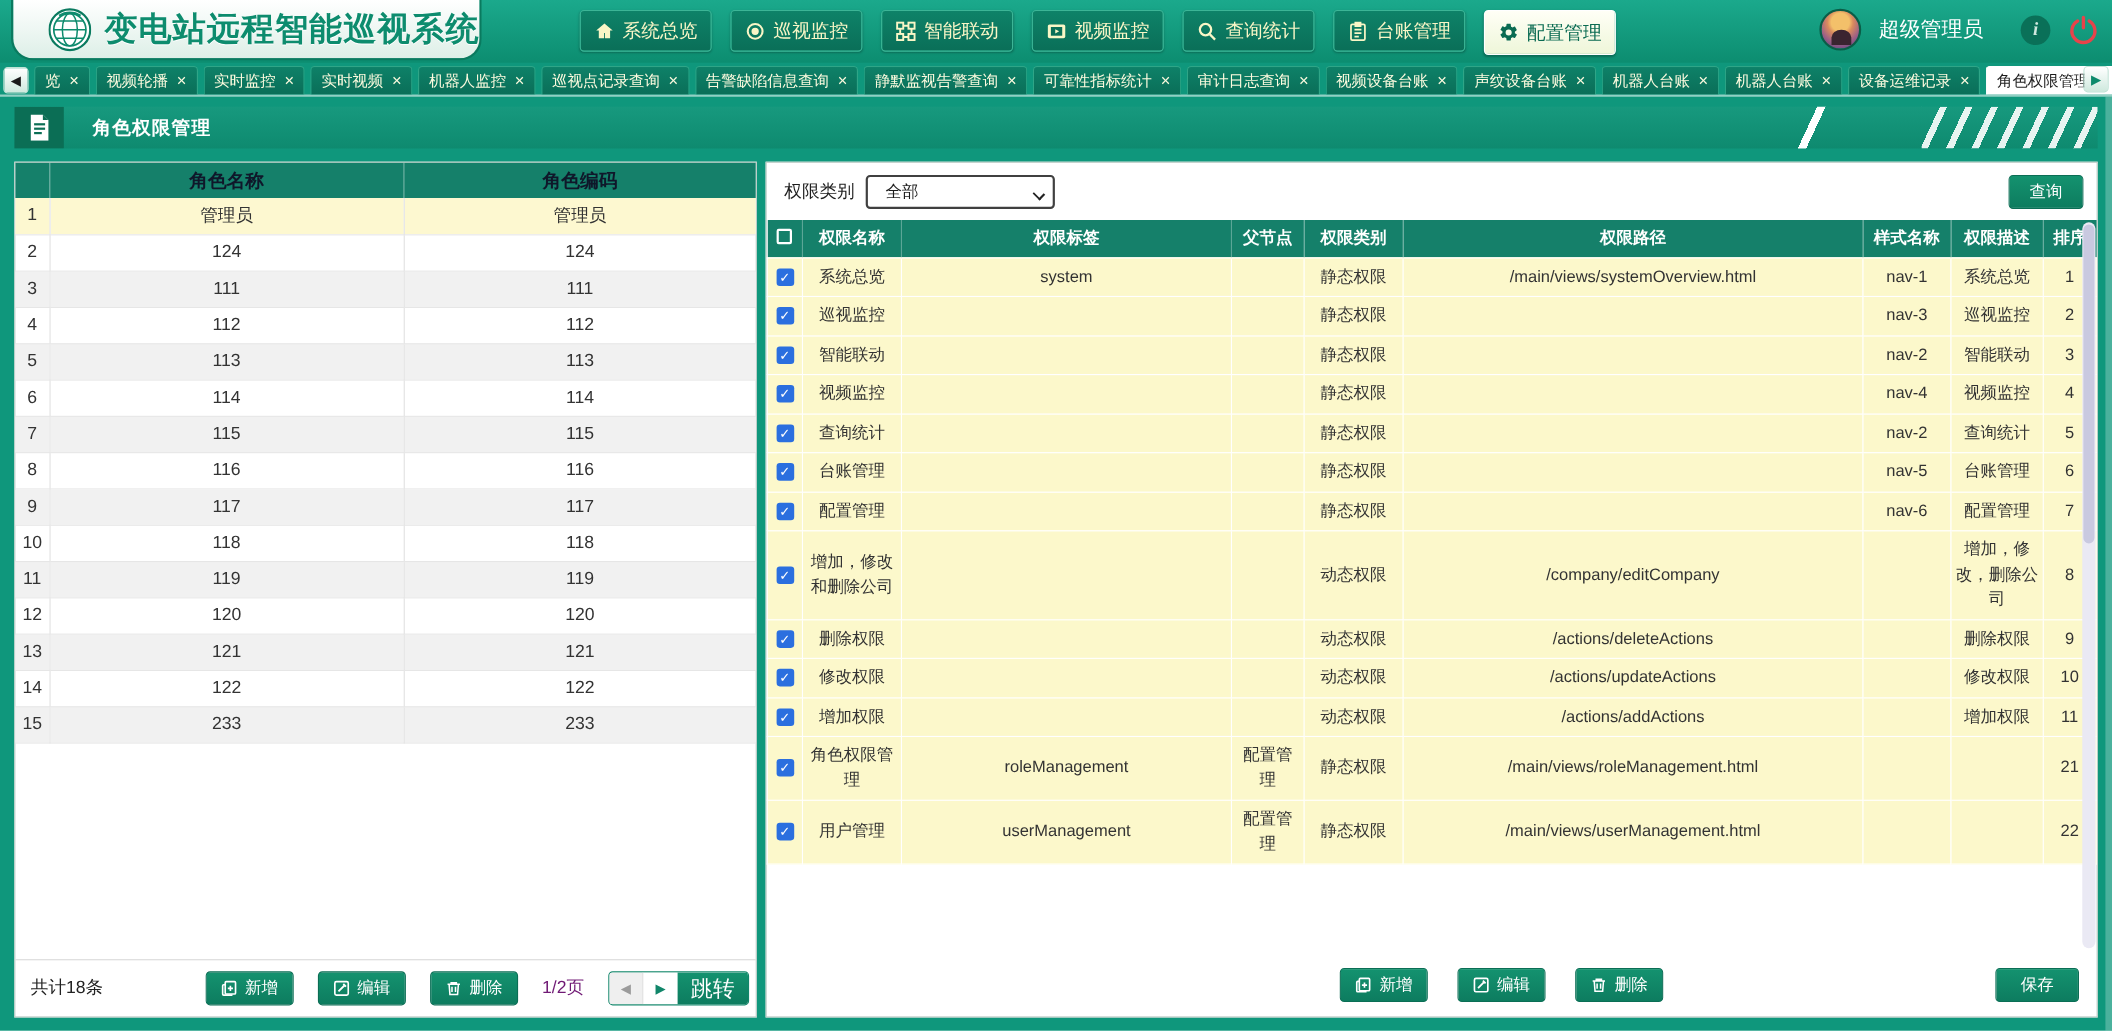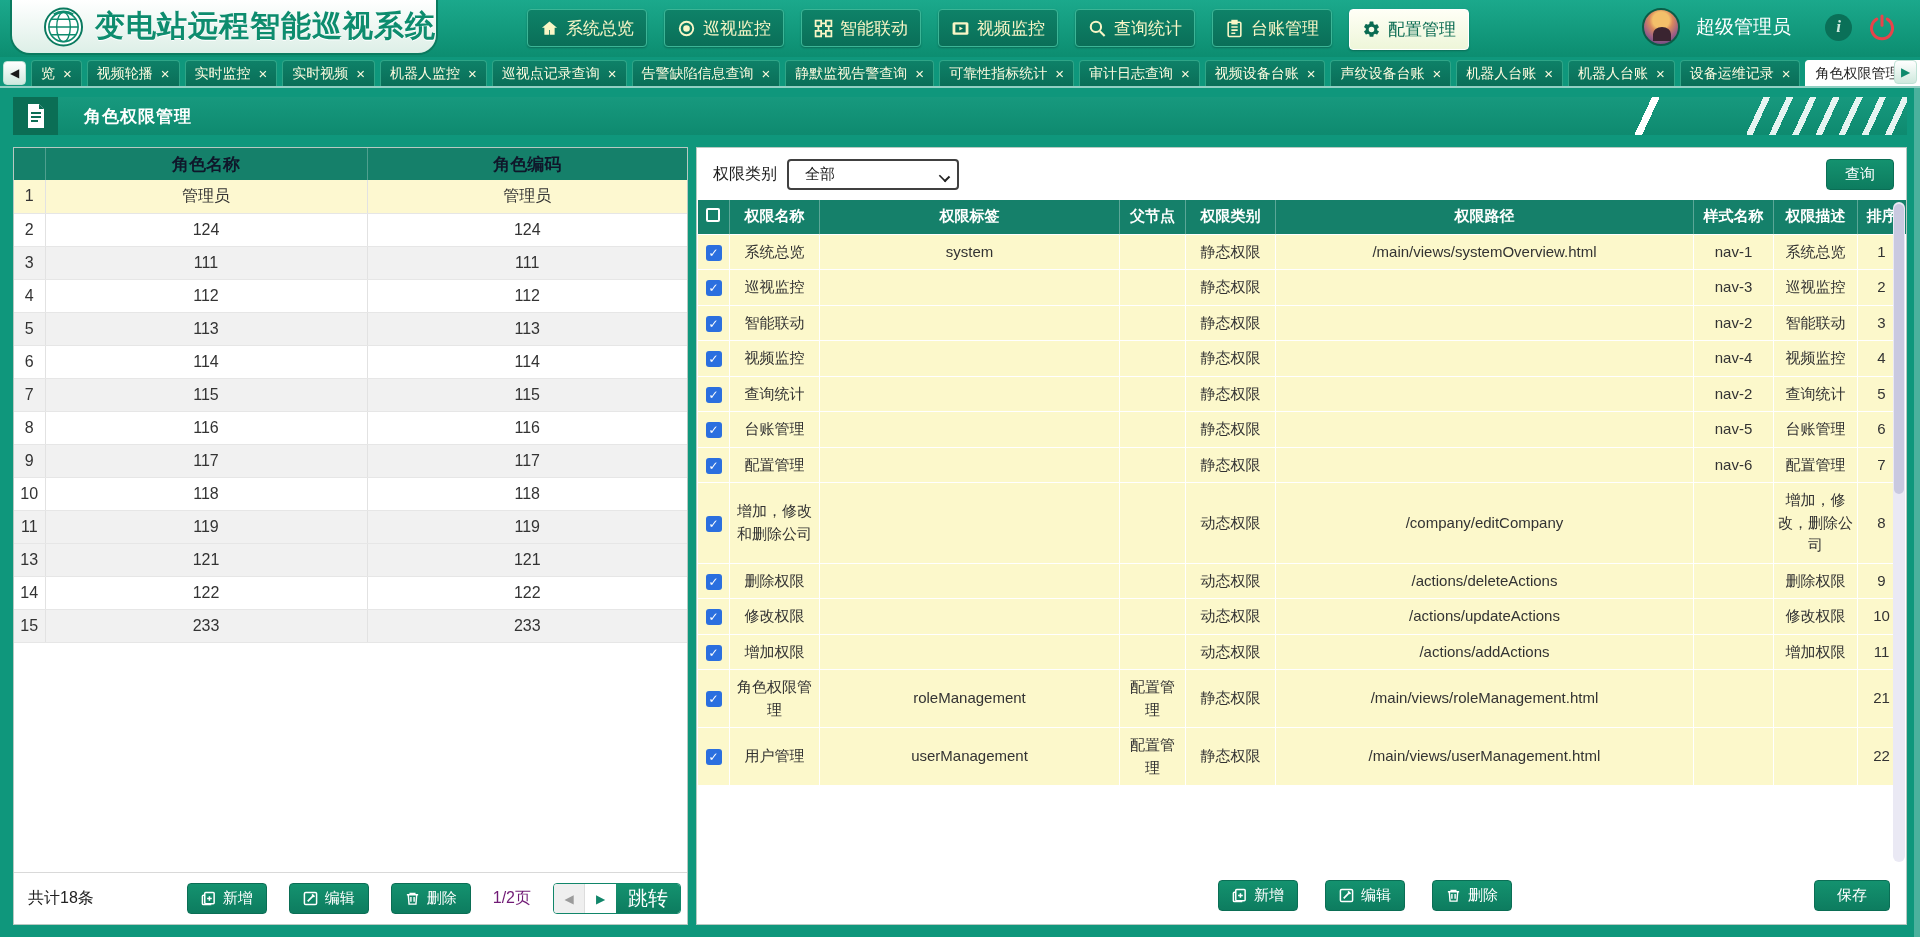--- a/index.html
+++ b/index.html
@@ -24,21 +24,21 @@
     height:38px; padding:0 12px; display:flex; align-items:center; gap:7px;
     background:linear-gradient(#0e8268,#0a6f58); border:1px solid #3cb596;
     border-radius:4px; color:#f9f6c6; font-size:17px; cursor:pointer; white-space:nowrap;
     box-shadow:0 1px 2px rgba(0,0,0,.25);
   }
   .nav-btn svg{ width:19px; height:19px; flex:0 0 auto; }
   .nav-btn.active{
     background:linear-gradient(#fffff6,#eef6d9); color:#0a6b52;
     border-color:#ffffff; height:41px;
   }
-  .user{ position:absolute; right:24px; top:8px; display:flex; align-items:center; gap:16px; }
+  .user{ position:absolute; right:12px; top:8px; display:flex; align-items:center; gap:16px; }
   .avatar{ width:38px; height:38px; border-radius:50%; border:2px solid #0a5d47;
     background:radial-gradient(circle at 50% 30%, #f3c06a 0 28%, #d98a5e 40%, #9c5f86 65%, #4a3d7e 100%); position:relative; overflow:hidden;}
   .avatar::after{ content:""; position:absolute; left:9px; bottom:3px; width:18px; height:14px;
     background:#3a2430; border-radius:50% 50% 0 0; }
   .user-name{ color:#fff; font-size:19px; }
   .info-ic{ width:27px; height:27px; border-radius:50%; background:#0a7058; color:#cfe8de;
     display:flex; align-items:center; justify-content:center; font-family:"Liberation Serif",serif;
     font-style:italic; font-weight:bold; font-size:17px; margin-left:18px; cursor:pointer;}
   .pwr{ width:28px; height:28px; cursor:pointer; }
   
@@ -349,20 +349,25 @@
           <tr class="">
             <td>10</td>
             <td>118</td>
             <td>118</td>
           </tr>
           <tr class="striped">
             <td>11</td>
             <td>119</td>
             <td>119</td>
           </tr>
+          <tr class="">
+            <td>12</td>
+            <td>120</td>
+            <td>120</td>
+          </tr>
           <tr class="striped">
             <td>13</td>
             <td>121</td>
             <td>121</td>
           </tr>
           <tr class="">
             <td>14</td>
             <td>122</td>
             <td>122</td>
           </tr>

